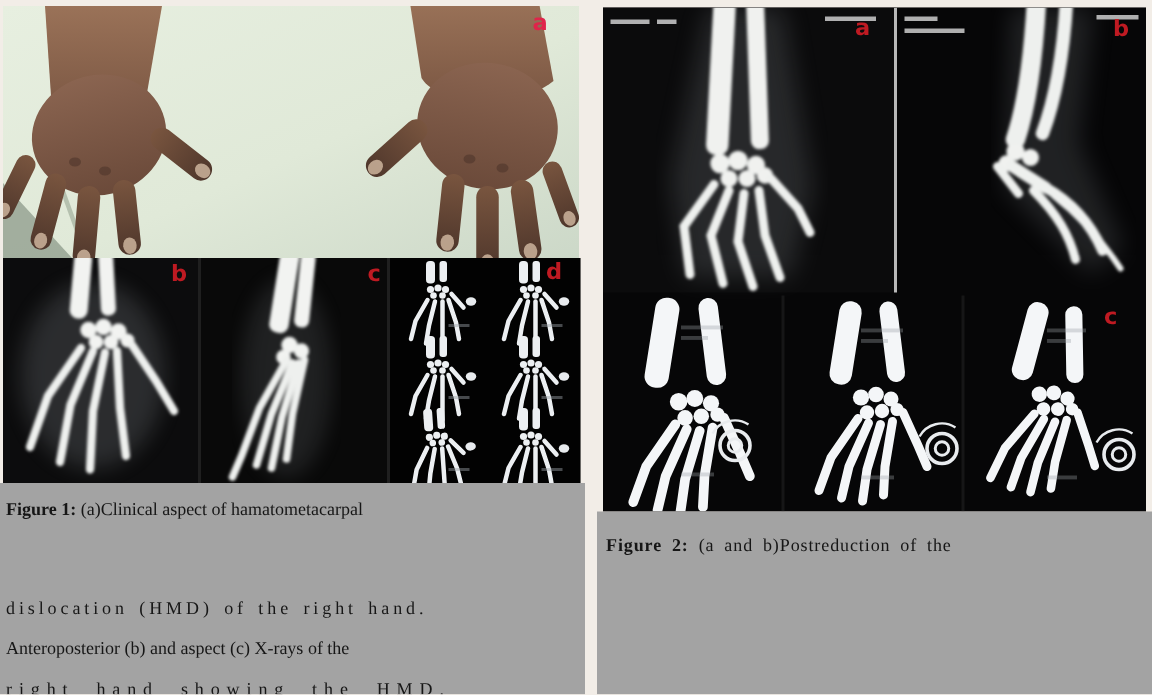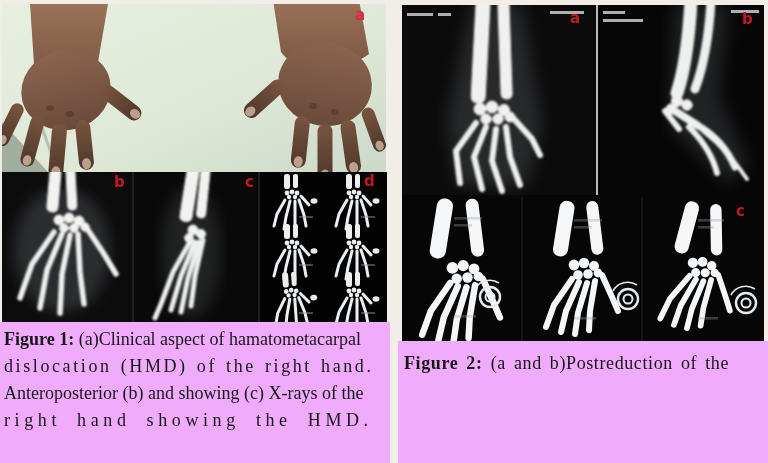--- a/index.html
+++ b/index.html
@@ -17,27 +17,27 @@
 
   svg{display:block;}
 
   
   .plabel{position:absolute;font-family:"DejaVu Sans", sans-serif;font-weight:bold;
           font-size:15px;line-height:15px;}
   .plabel-photo{color:#e0244a;}
   .plabel-dark{color:#bf1a22;}
 
   
-  .caption{position:absolute;left:0;right:0;bottom:0;background:#f0abfc;color:#161616;
-           font-size:18px;line-height:27px;overflow:hidden;}
+  .caption{position:absolute;left:0;right:0;bottom:0;background:#a3a3a3;color:#161616;
+           font-size:12px;line-height:27px;overflow:hidden;}
   .fig1 .caption{top:322px;padding:4px 4px 0 4px;}
   .fig2 .caption{top:341px;padding:9px 6px 0 6px;}
   .cline{white-space:nowrap;overflow:hidden;}
   .cline b{font-weight:bold;}
-  .f1-l2{letter-spacing:2.6px;word-spacing:2px;}
+  .f1-l2{letter-spacing:2.6px;word-spacing:2px;margin-top:39px;}
   .f1-l4{letter-spacing:4.6px;word-spacing:7px;}
   .f2-l1{letter-spacing:0.6px;word-spacing:3px;}
   .f2-l2{letter-spacing:3.2px;word-spacing:7px;}
 </style>
 </head>
 <body>
 
 <div class="page">
 
   <section class="fig fig1">
@@ -212,21 +212,21 @@
         </g>
       </svg>
       <div class="plabel plabel-dark" style="left:112px;top:3px;">b</div>
       <div class="plabel plabel-dark" style="left:243px;top:3px;">c</div>
       <div class="plabel plabel-dark" style="left:362px;top:2px;">d</div>
     </div>
 
     <div class="caption">
       <div class="cline"><b>Figure 1:</b> <span>(a)Clinical aspect of hamatometacarpal</span></div>
       <div class="cline f1-l2">dislocation (HMD) of the right hand.</div>
-      <div class="cline">Anteroposterior (b) and showing (c) X-rays of the</div>
+      <div class="cline">Anteroposterior (b) and aspect (c) X-rays of the</div>
       <div class="cline f1-l4">right hand showing the HMD.</div>
     </div>
   </section>
 
   <section class="fig fig2">
 
     <div class="f2-black">
       <svg width="362" height="336" viewBox="0 0 362 336">
         <defs>
           <filter id="soft2">

